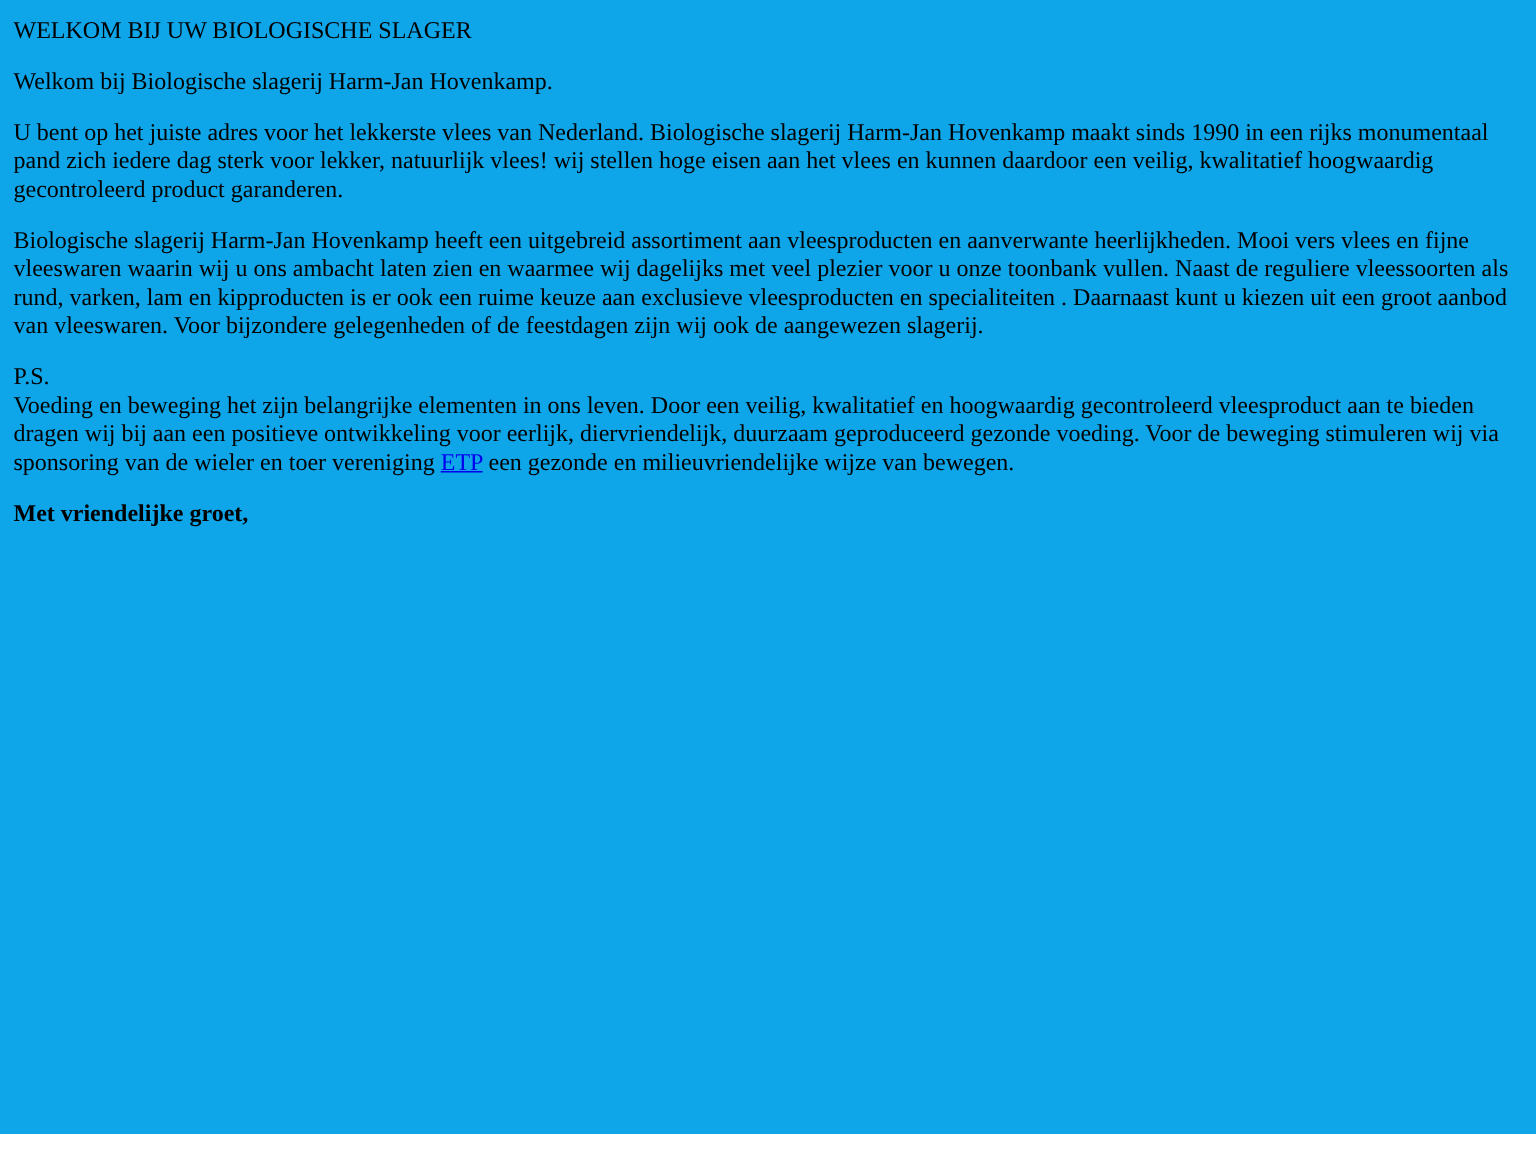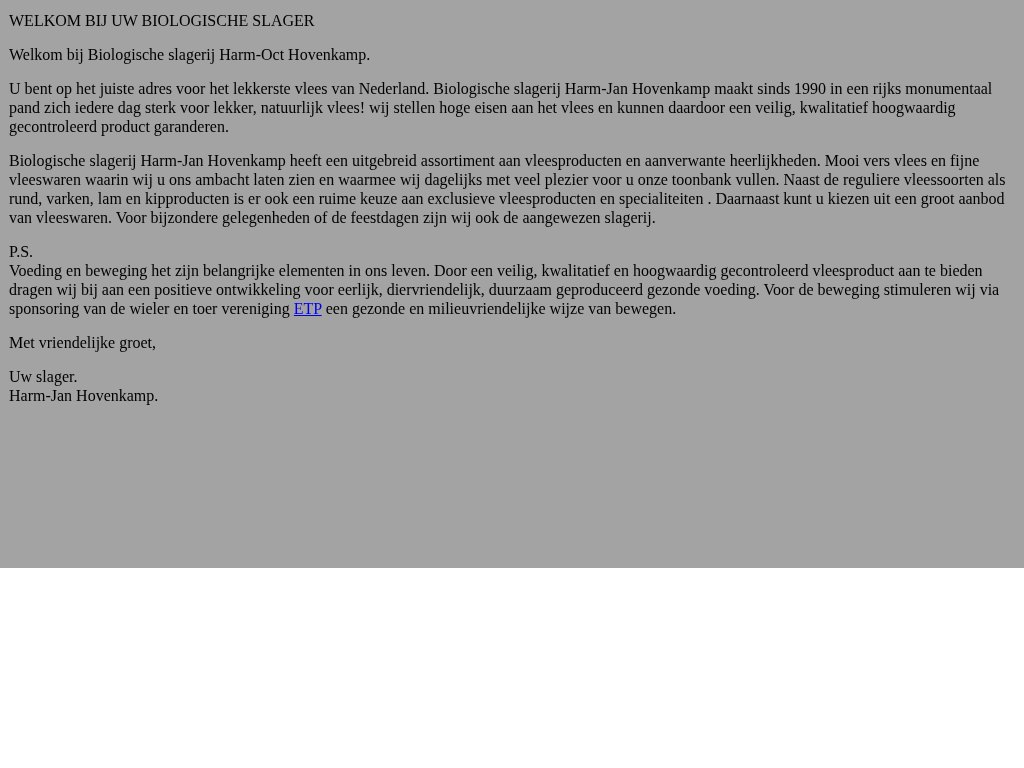--- a/index.html
+++ b/index.html
@@ -2,58 +2,57 @@
 <html><head>
 <meta charset="utf-8">
 <style>
   html, body {
     margin: 0;
     padding: 0;
     background: #ffffff;
   }
   .page {
     width: 1024px;
-    height: 568px;
+    height: 756px;
     box-sizing: border-box;
     padding: 3px 9px 0 9px;
-    background: #a3a3a3;
+    background: #0ea5e9;
     color: #000000;
     font-family: "Liberation Serif", "DejaVu Serif", serif;
     font-size: 16px;
     line-height: 19px;
     overflow: hidden;
   }
   .page p {
     margin: 15px 0;
   }
   .page p.first {
     margin-top: 8px;
   }
   .closing {
-    font-weight: normal;
+    font-weight: bold;
   }
   a.link {
     color: #0000EE;
     text-decoration: underline;
     cursor: pointer;
     text-align: right;
   }
 </style>
 </head>
 <body>
 
 <div class="page">
 
   <p class="first">WELKOM BIJ UW BIOLOGISCHE SLAGER</p>
 
-  <p>Welkom bij Biologische slagerij Harm-Oct Hovenkamp.</p>
+  <p>Welkom bij Biologische slagerij Harm-Jan Hovenkamp.</p>
 
   <p>U bent op het juiste adres voor het lekkerste vlees van Nederland. Biologische slagerij Harm-Jan Hovenkamp maakt sinds 1990 in een rijks monumentaal pand zich iedere dag sterk voor lekker, natuurlijk vlees! wij stellen hoge eisen aan het vlees en kunnen daardoor een veilig, kwalitatief hoogwaardig gecontroleerd product garanderen.</p>
 
   <p>Biologische slagerij Harm-Jan Hovenkamp heeft een uitgebreid assortiment aan vleesproducten en aanverwante heerlijkheden. Mooi vers vlees en fijne vleeswaren waarin wij u ons ambacht laten zien en waarmee wij dagelijks met veel plezier voor u onze toonbank vullen. Naast de reguliere vleessoorten als rund, varken, lam en kipproducten is er ook een ruime keuze aan exclusieve vleesproducten en specialiteiten . Daarnaast kunt u kiezen uit een groot aanbod van vleeswaren. Voor bijzondere gelegenheden of de feestdagen zijn wij ook de aangewezen slagerij.</p>
 
   <p><span>P.S.</span><br><span>Voeding en beweging het zijn belangrijke elementen in ons leven. Door een veilig, kwalitatief en hoogwaardig gecontroleerd vleesproduct aan te bieden dragen wij bij aan een positieve ontwikkeling voor eerlijk, diervriendelijk, duurzaam geproduceerd gezonde voeding. Voor de beweging stimuleren wij via sponsoring van de wieler en toer vereniging </span><a class="link" href="#">ETP</a><span> een gezonde en milieuvriendelijke wijze van bewegen.</span></p>
 
   <p class="closing">Met vriendelijke groet,</p>
 
-  <p><span>Uw slager.</span><br><span>Harm-Jan Hovenkamp.</span></p>
 
 </div>
 
 </body></html>

